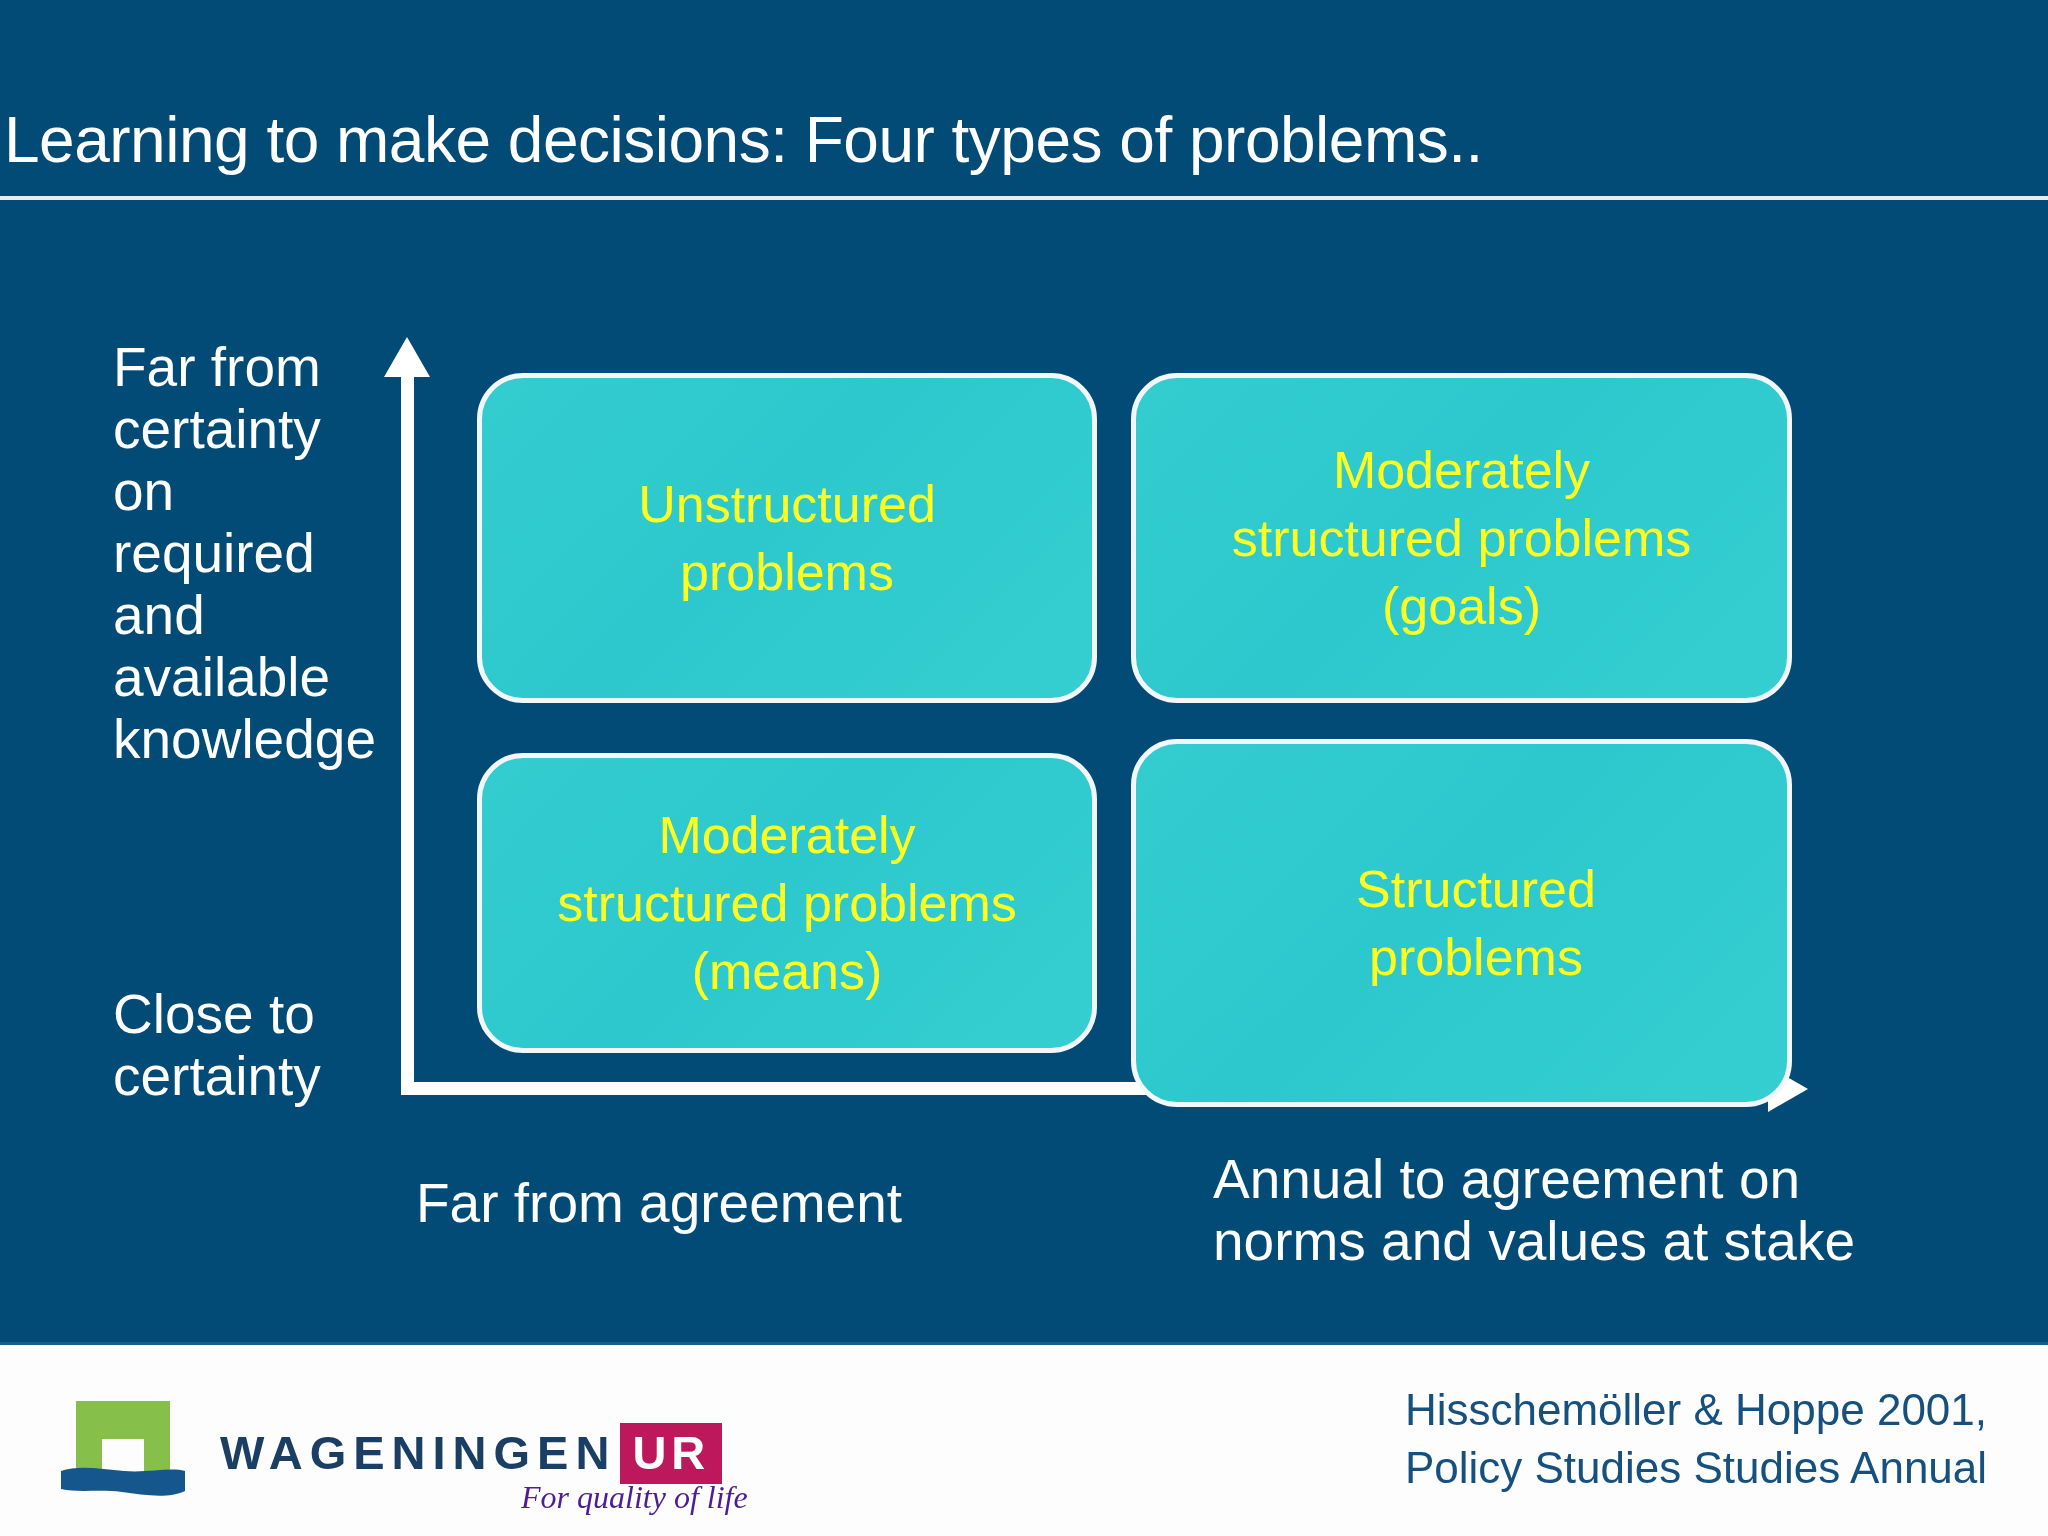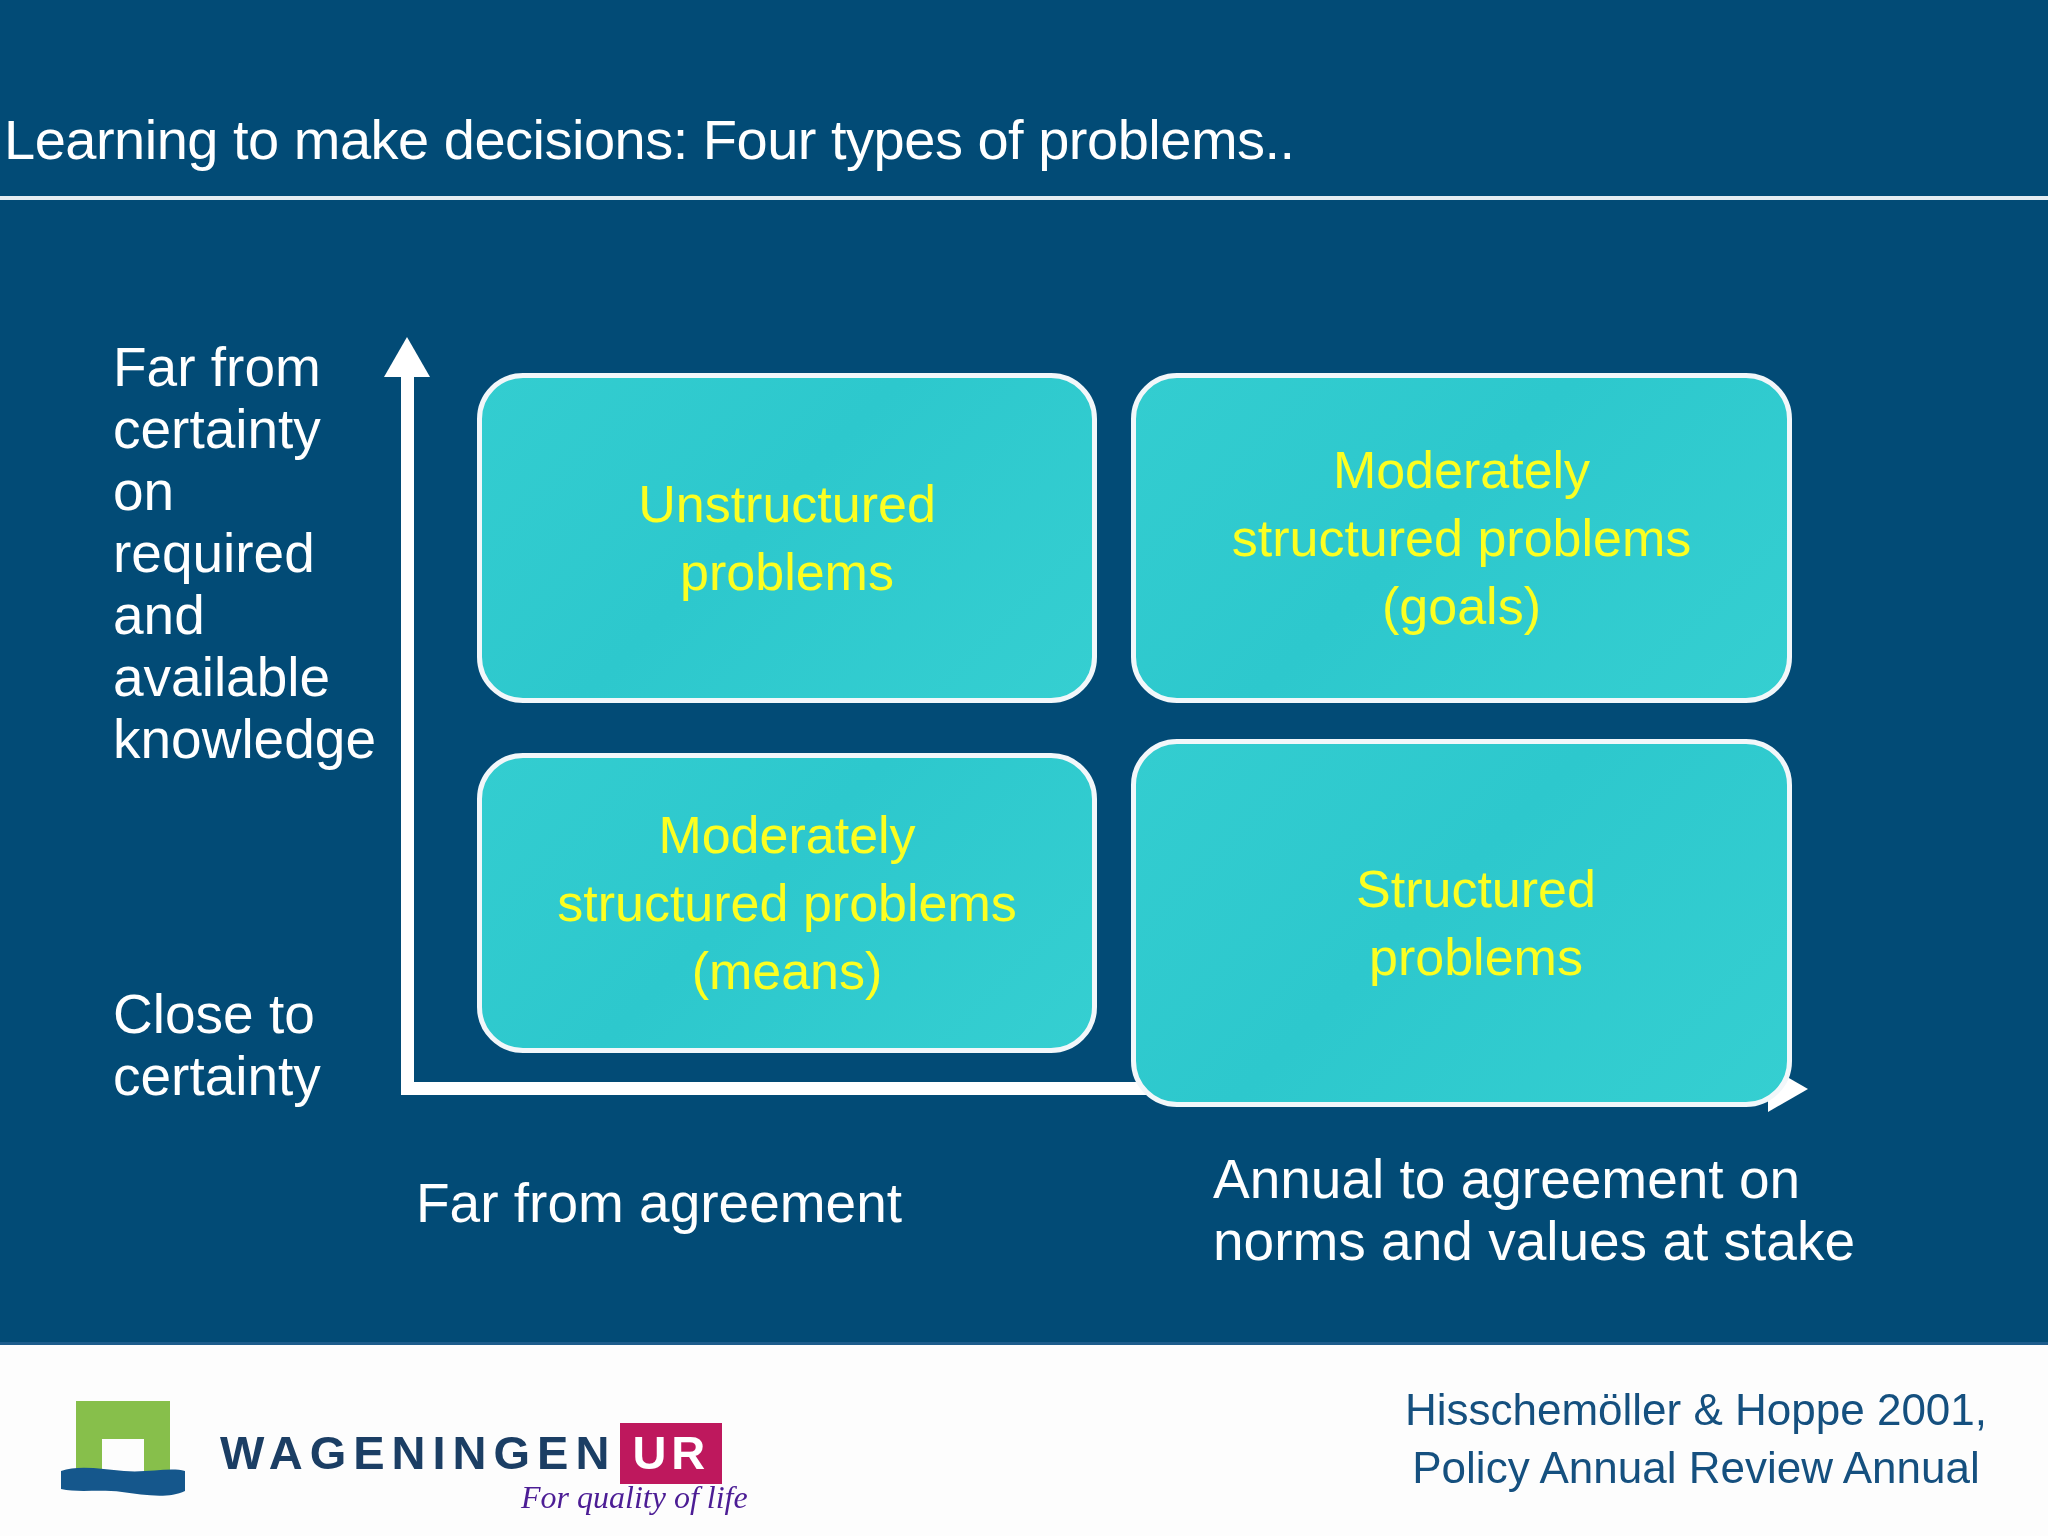--- a/index.html
+++ b/index.html
@@ -22,21 +22,21 @@
     position: absolute;
     left: 0px;
     top: 88px;
     width: 2048px;
     height: 110px;
   }
   #slide-title {
     position: absolute;
     left: 4px;
     top: 0px;
-    font-size: 56px;
+    font-size: 64px;
     line-height: 104px;
     color: #ffffff;
     white-space: nowrap;
     letter-spacing: -0.5px;
     font-weight: normal;
   }
   #title-underline {
     position: absolute;
     left: 0px;
     top: 196px;
@@ -243,18 +243,18 @@
                  C42 102, 20 106, 3 102 Z" fill="#15578c"></path>
       </svg>
       <div id="logo-wordmark">
         <span>WAGENINGEN</span><span id="logo-ur-badge">UR</span>
       </div>
       <div id="logo-tagline">For quality of life</div>
     </div>
 
     <div id="citation">
       <div>Hisschemöller &amp; Hoppe 2001,</div>
-      <div>Policy Annual Review Annual</div>
+      <div>Policy Studies Studies Annual</div>
     </div>
 
   </div>
 
 </div>
 
 </body></html>

